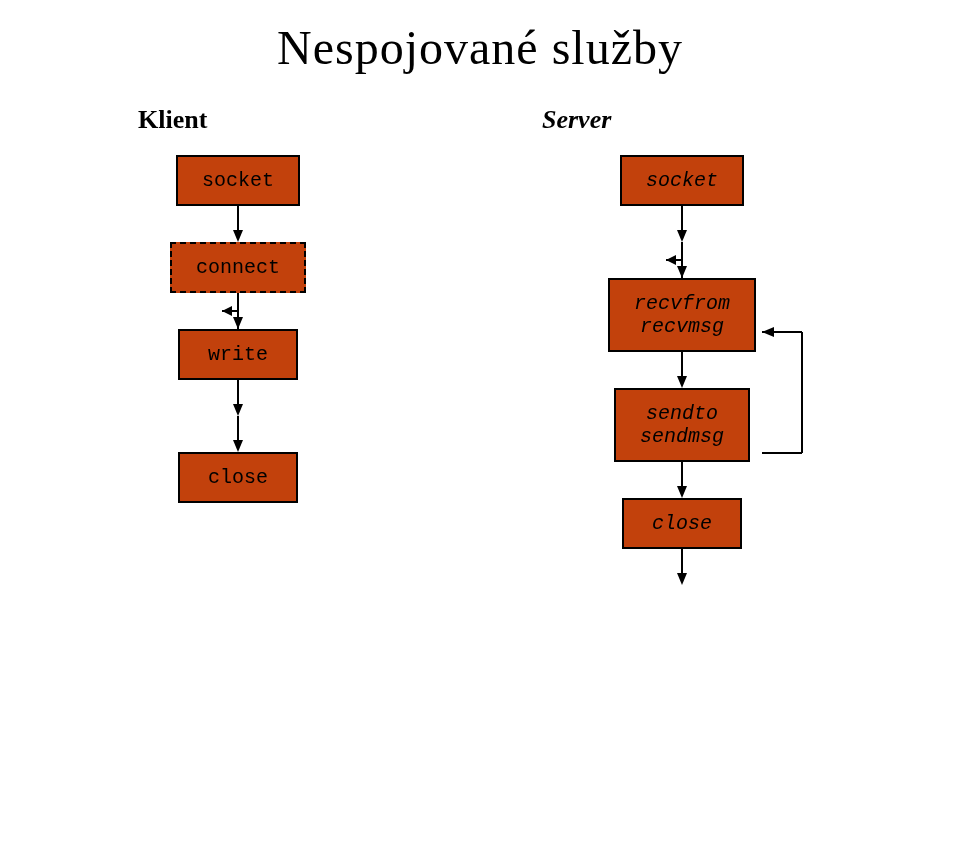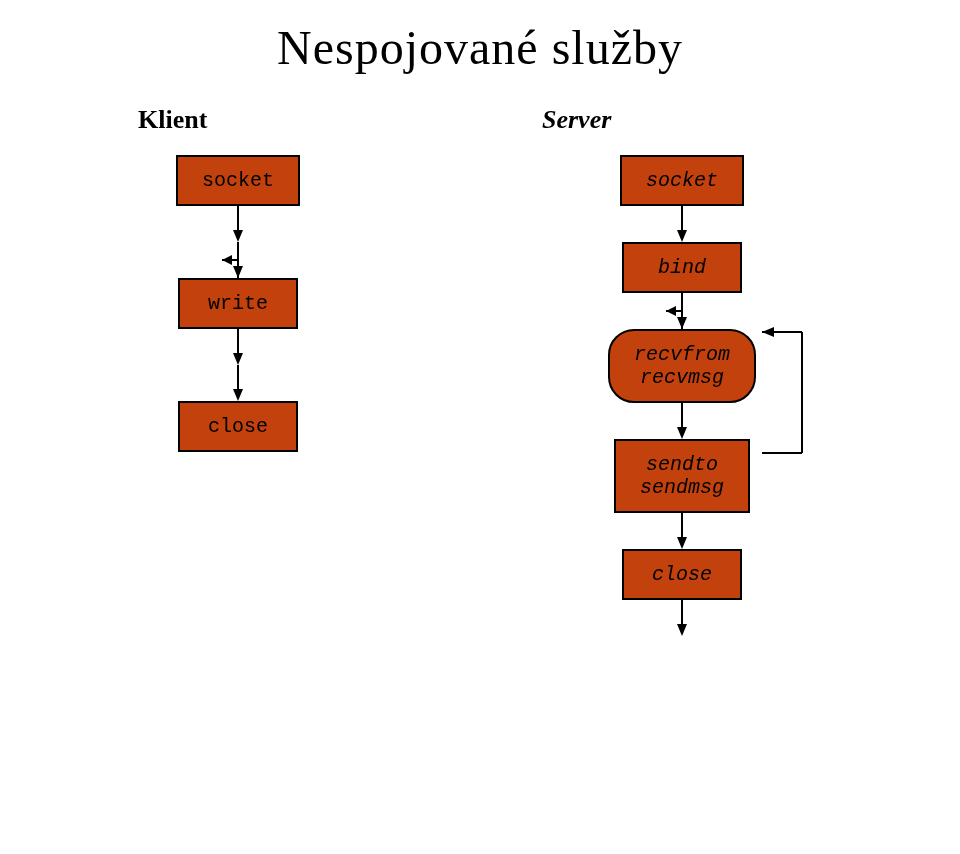--- a/index.html
+++ b/index.html
@@ -101,20 +101,21 @@
 
       <div class="flow-box">socket</div>
 
       <div class="arrow-down">
         <svg width="20" height="36">
             <line x1="10" y1="0" x2="10" y2="28" stroke="#000" stroke-width="2"></line>
             <polygon points="10,36 5,24 15,24" fill="#000"></polygon>
           </svg>
       </div>
 
+      <div class="flow-box dashed">connect</div>
 
       <div class="arrow-down">
         <svg width="40" height="36">
 
           <line x1="20" y1="0" x2="20" y2="36" stroke="#000" stroke-width="2"></line>
           <polygon points="20,36 15,24 25,24" fill="#000"></polygon>
 
           <line x1="4" y1="18" x2="20" y2="18" stroke="#000" stroke-width="2"></line>
           <polygon points="4,18 14,13 14,23" fill="#000"></polygon>
         </svg>
@@ -145,32 +146,31 @@
 
       <div class="flow-box">socket</div>
 
       <div class="arrow-down">
         <svg width="20" height="36">
             <line x1="10" y1="0" x2="10" y2="28" stroke="#000" stroke-width="2"></line>
             <polygon points="10,36 5,24 15,24" fill="#000"></polygon>
           </svg>
       </div>
 
-      <div class="flow-box">bind</div>
 
       <div class="arrow-down">
         <svg width="40" height="36">
           <line x1="20" y1="0" x2="20" y2="36" stroke="#000" stroke-width="2"></line>
           <polygon points="20,36 15,24 25,24" fill="#000"></polygon>
           <line x1="4" y1="18" x2="20" y2="18" stroke="#000" stroke-width="2"></line>
           <polygon points="4,18 14,13 14,23" fill="#000"></polygon>
         </svg>
       </div>
 
-      <div class="flow-box" style="position:relative;border-radius:26px;">
+      <div class="flow-box" style="position:relative;">
         recvfrom<br>recvmsg
         
       </div>
 
       <div class="arrow-down">
         <svg width="20" height="36">
             <line x1="10" y1="0" x2="10" y2="28" stroke="#000" stroke-width="2"></line>
             <polygon points="10,36 5,24 15,24" fill="#000"></polygon>
           </svg>
       </div>

